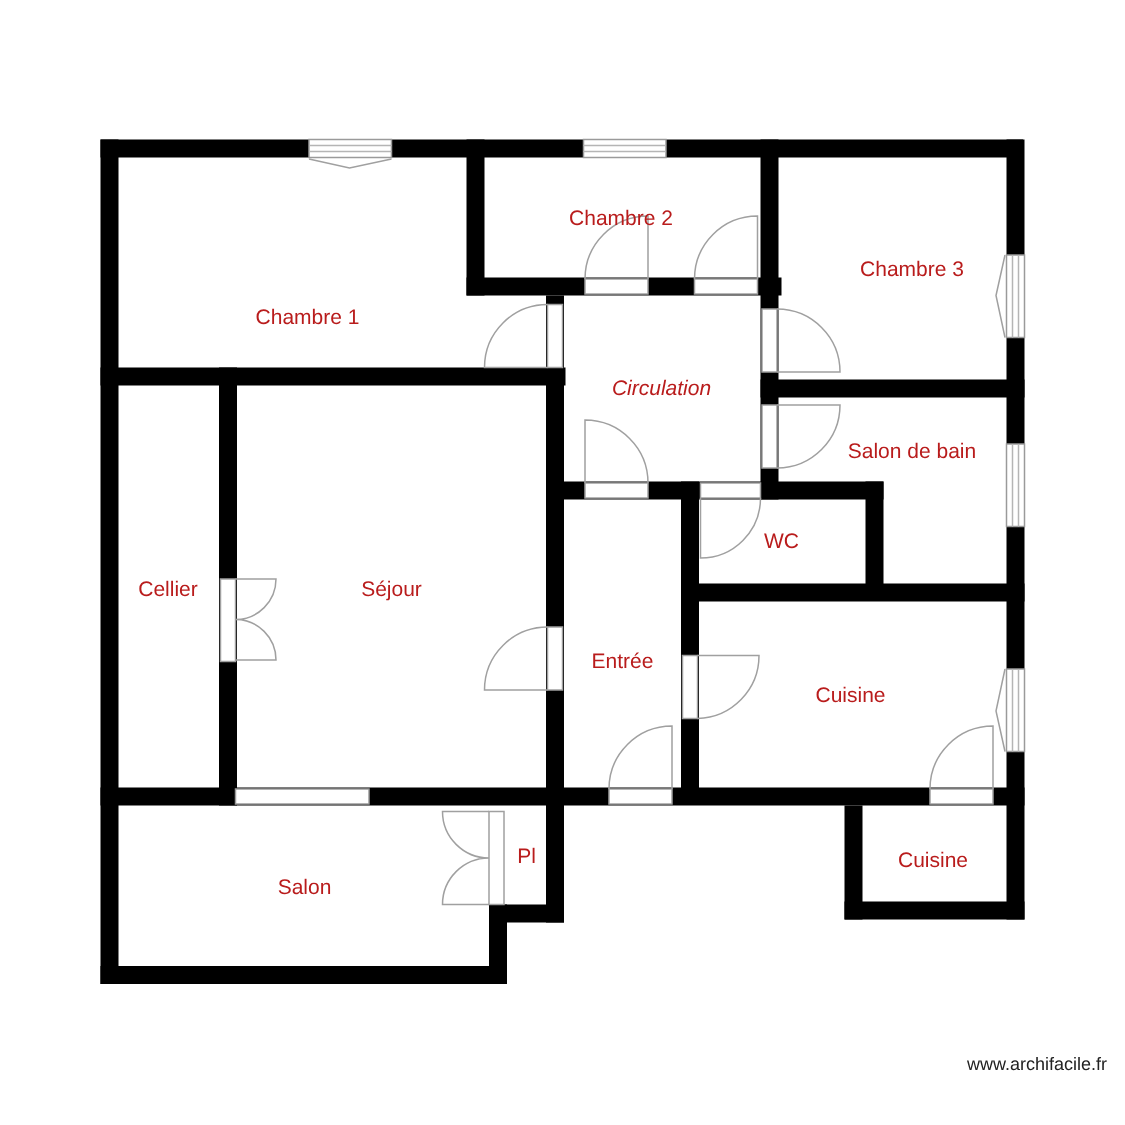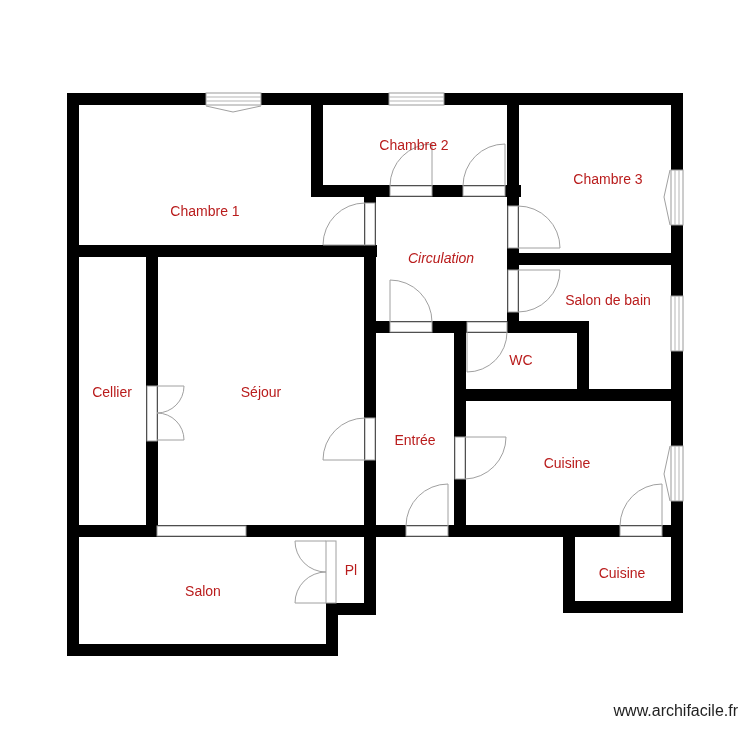--- a/index.html
+++ b/index.html
@@ -4,21 +4,21 @@
 <style>
   html, body { margin: 0; padding: 0; background: #ffffff; }
   body { width: 750px; height: 750px; position: relative; overflow: hidden; font-family: "Liberation Sans", sans-serif; }
   #plan { position: absolute; left: 0; top: 0; width: 750px; height: 750px; }
   .wall { fill: #000000; }
   .win { fill: #ffffff; stroke: #9a9a9a; stroke-width: 1; }
   .winline { stroke: #b5b5b5; stroke-width: 1; }
   .door-leaf { fill: #ffffff; stroke: #a0a0a0; stroke-width: 1; }
   .swing { fill: none; stroke: #a0a0a0; stroke-width: 1; }
   .room-label { position: absolute; font-size: 14px; color: #b91c1c; white-space: nowrap; transform: translate(-50%, -50%); }
-  .credit { position: absolute; right: 12px; top: 702px; font-size: 16px; color: #222; }
+  .credit { position: absolute; right: 12px; top: 702px; font-size: 12px; color: #222; }
 </style>
 </head>
 <body>
 
 <svg id="plan" viewBox="0 0 750 750" xmlns="http://www.w3.org/2000/svg">
 
   <g>
 
     <rect class="wall" x="67" y="93" width="615" height="12"></rect>
 

